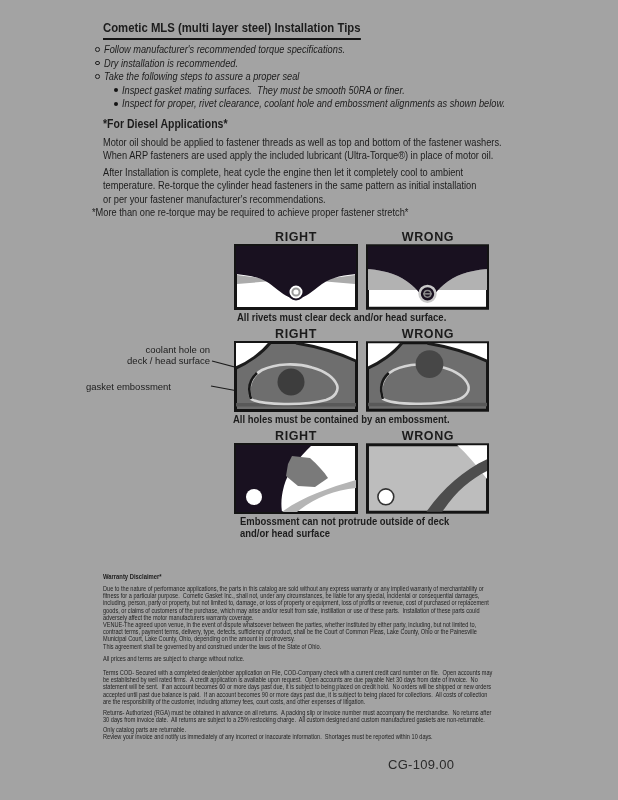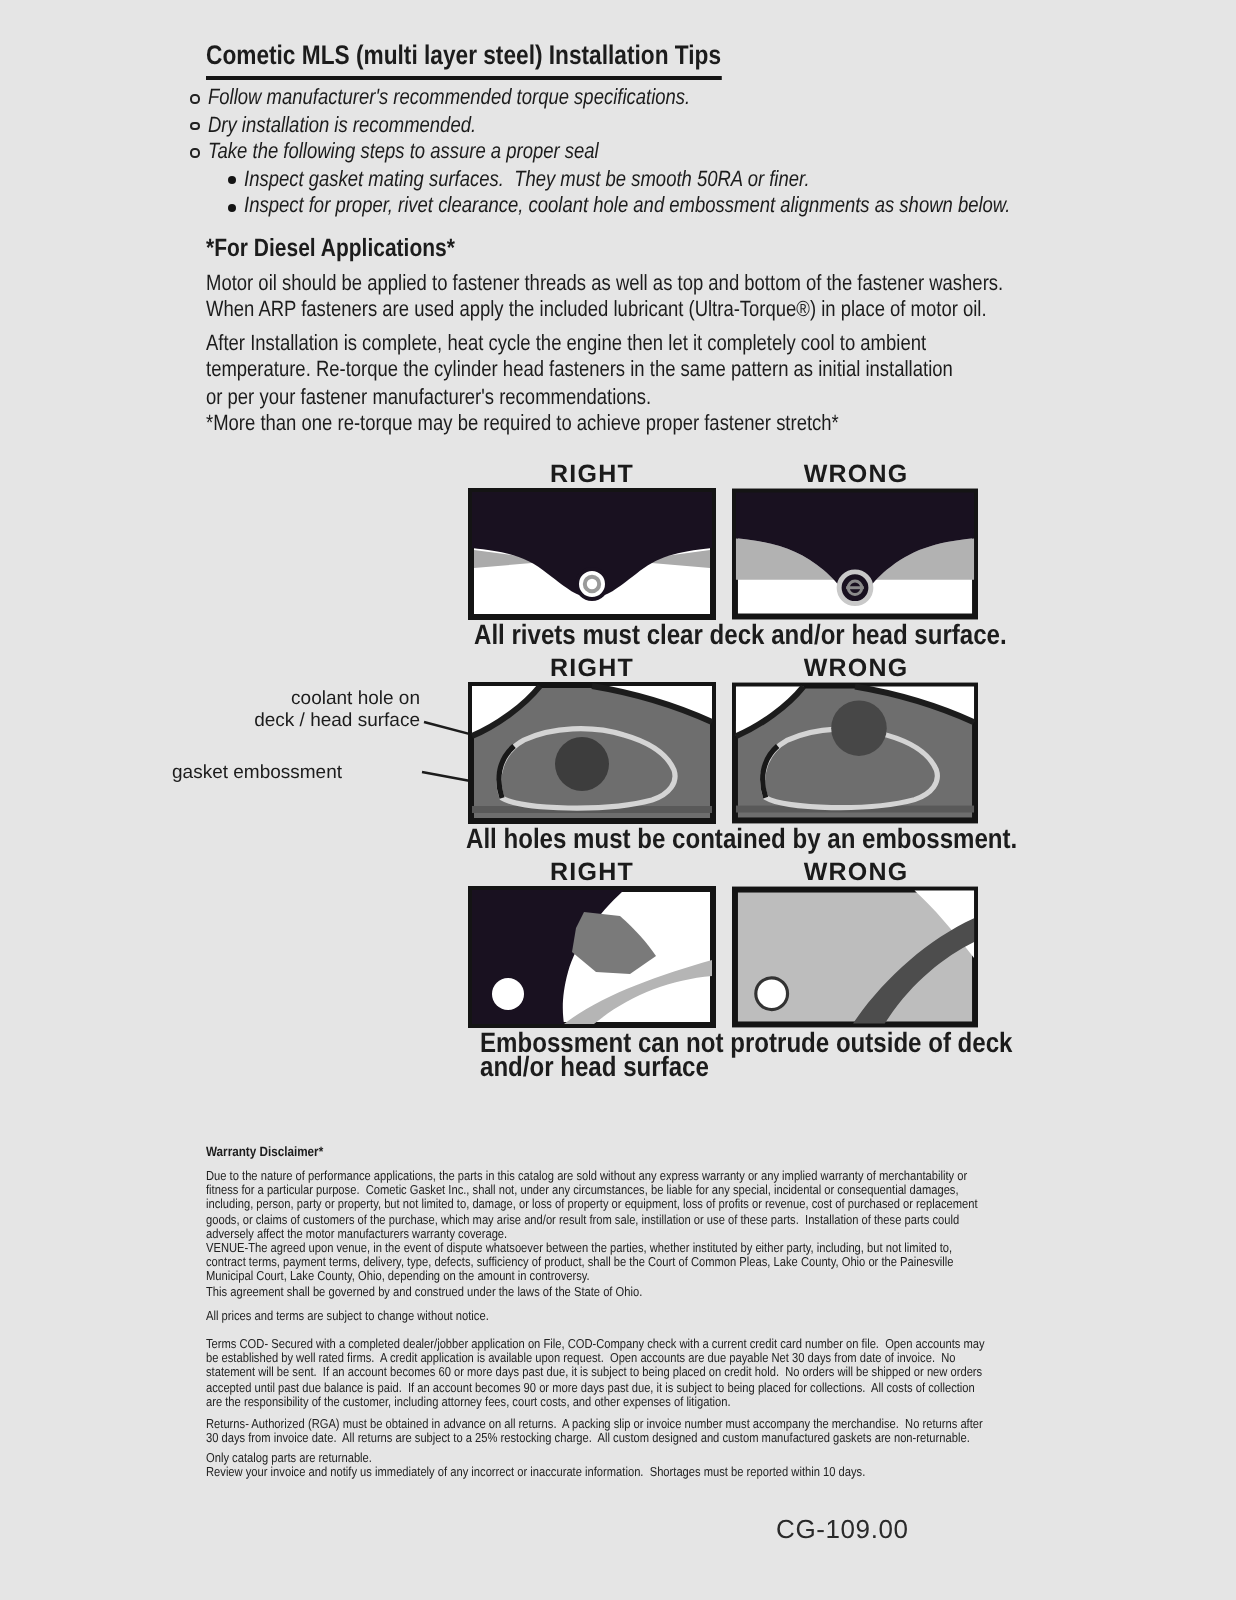--- a/index.html
+++ b/index.html
@@ -1,39 +1,39 @@
 <!DOCTYPE html>
 <html><head>
 <meta charset="utf-8">
 <style>
   * { margin:0; padding:0; box-sizing:border-box; }
   html,body { background:#ffffff; }
   .page {
-    position:relative; width:618px; height:800px; background:#e5e5e5;
+    position:relative; width:618px; height:800px; background:#a3a3a3;
     font-family:"Liberation Sans", sans-serif; color:#1c1c1c; overflow:hidden;
   }
   .ln { display:inline-block; transform:scaleX(0.84); transform-origin:0 50%; white-space:pre; }
   .blk .ln, .blk .tln { display:block; }
   .title {
     position:absolute; left:103px; top:20px; font-size:13.5px; font-weight:bold;
     border-bottom:2px solid #141414; padding-bottom:3px;
   }
   .body-text { font-size:11px; line-height:13.4px; }
   .bullets { position:absolute; left:95px; top:43px; }
   .brow { display:flex; align-items:flex-start; height:13.5px;font-style:italic; }
   .brow.sub { margin-left:19px; }
   .odot { width:4.5px; height:4.5px; border:1px solid #222; border-radius:50%; margin:4px 4px 0 0; flex:none; }
   .fdot { width:4px; height:4px; background:#141414; border-radius:50%; margin:4.5px 4px 0 0; flex:none; }
   .h2 { position:absolute; left:103px; font-size:12.5px; font-weight:bold; }
   .para { position:absolute; left:103px; }
-  .note { position:absolute; left:103px; }
+  .note { position:absolute; left:92px; }
   .dlabel { position:absolute; width:124px; text-align:center; font-size:12.5px; font-weight:600; letter-spacing:0.6px; color:#1b1b1b; }
   .fig { position:absolute; }
   .fig svg { display:block; width:100%; height:100%; }
-  .cap { position:absolute; font-size:14px; font-weight:bold; line-height:12px; }
+  .cap { position:absolute; font-size:11px; font-weight:bold; line-height:12px; }
   .cap .ln { transform:scaleX(0.86); }
   .side-labels { position:absolute; left:98px; top:344px; width:112px; text-align:right; font-size:9.5px; line-height:11px; }
   .side-label2 { position:absolute; left:86px; top:381px; width:124px; text-align:left; font-size:9.5px; }
   .tiny { font-size:6.5px; line-height:7.2px; color:#222; }
   .tln { display:block; transform:scaleX(0.86); transform-origin:0 50%; white-space:pre; }
   .wpara { position:absolute; left:103px; }
   .whead { position:absolute; left:103px; top:573px; font-size:6.8px; font-weight:bold; }
   .footer-code { position:absolute; left:388px; top:757px; font-size:13px; color:#2a2a2a; letter-spacing:0.3px; }
 </style>
 </head>

